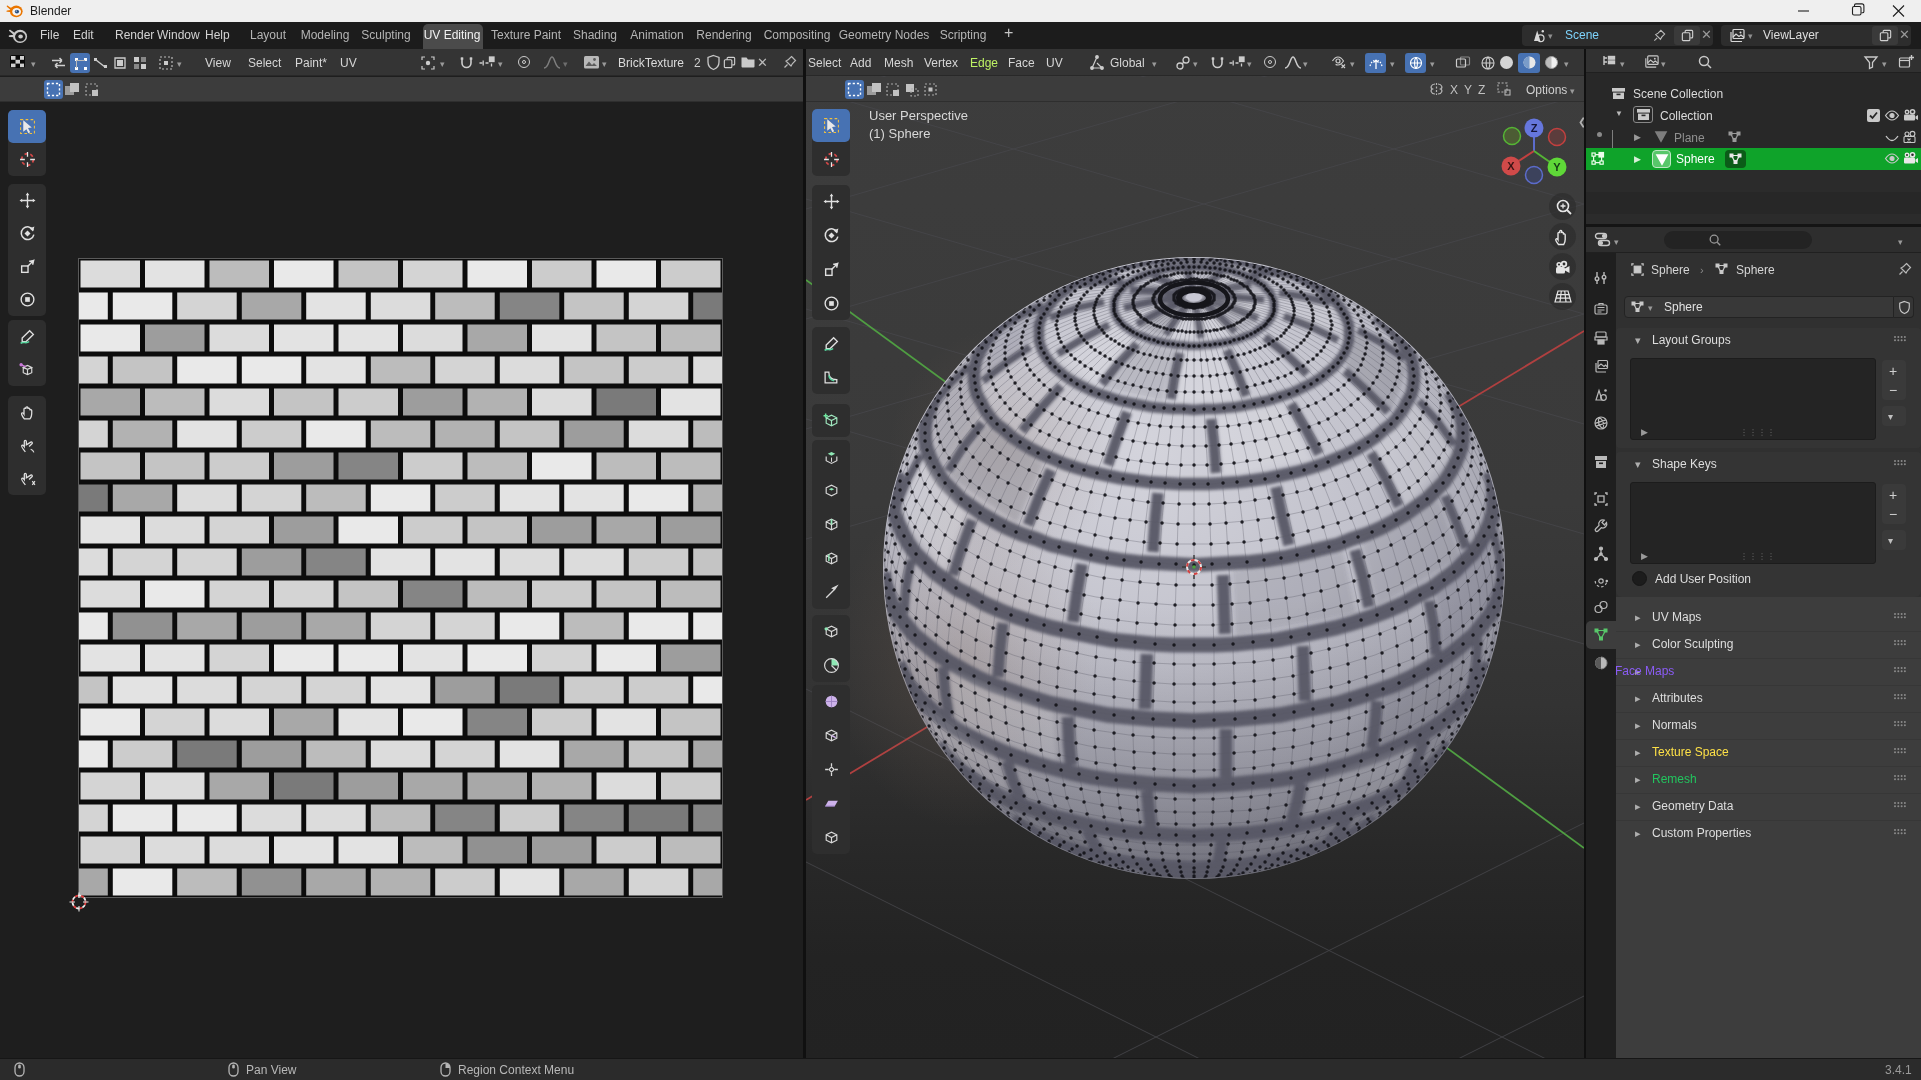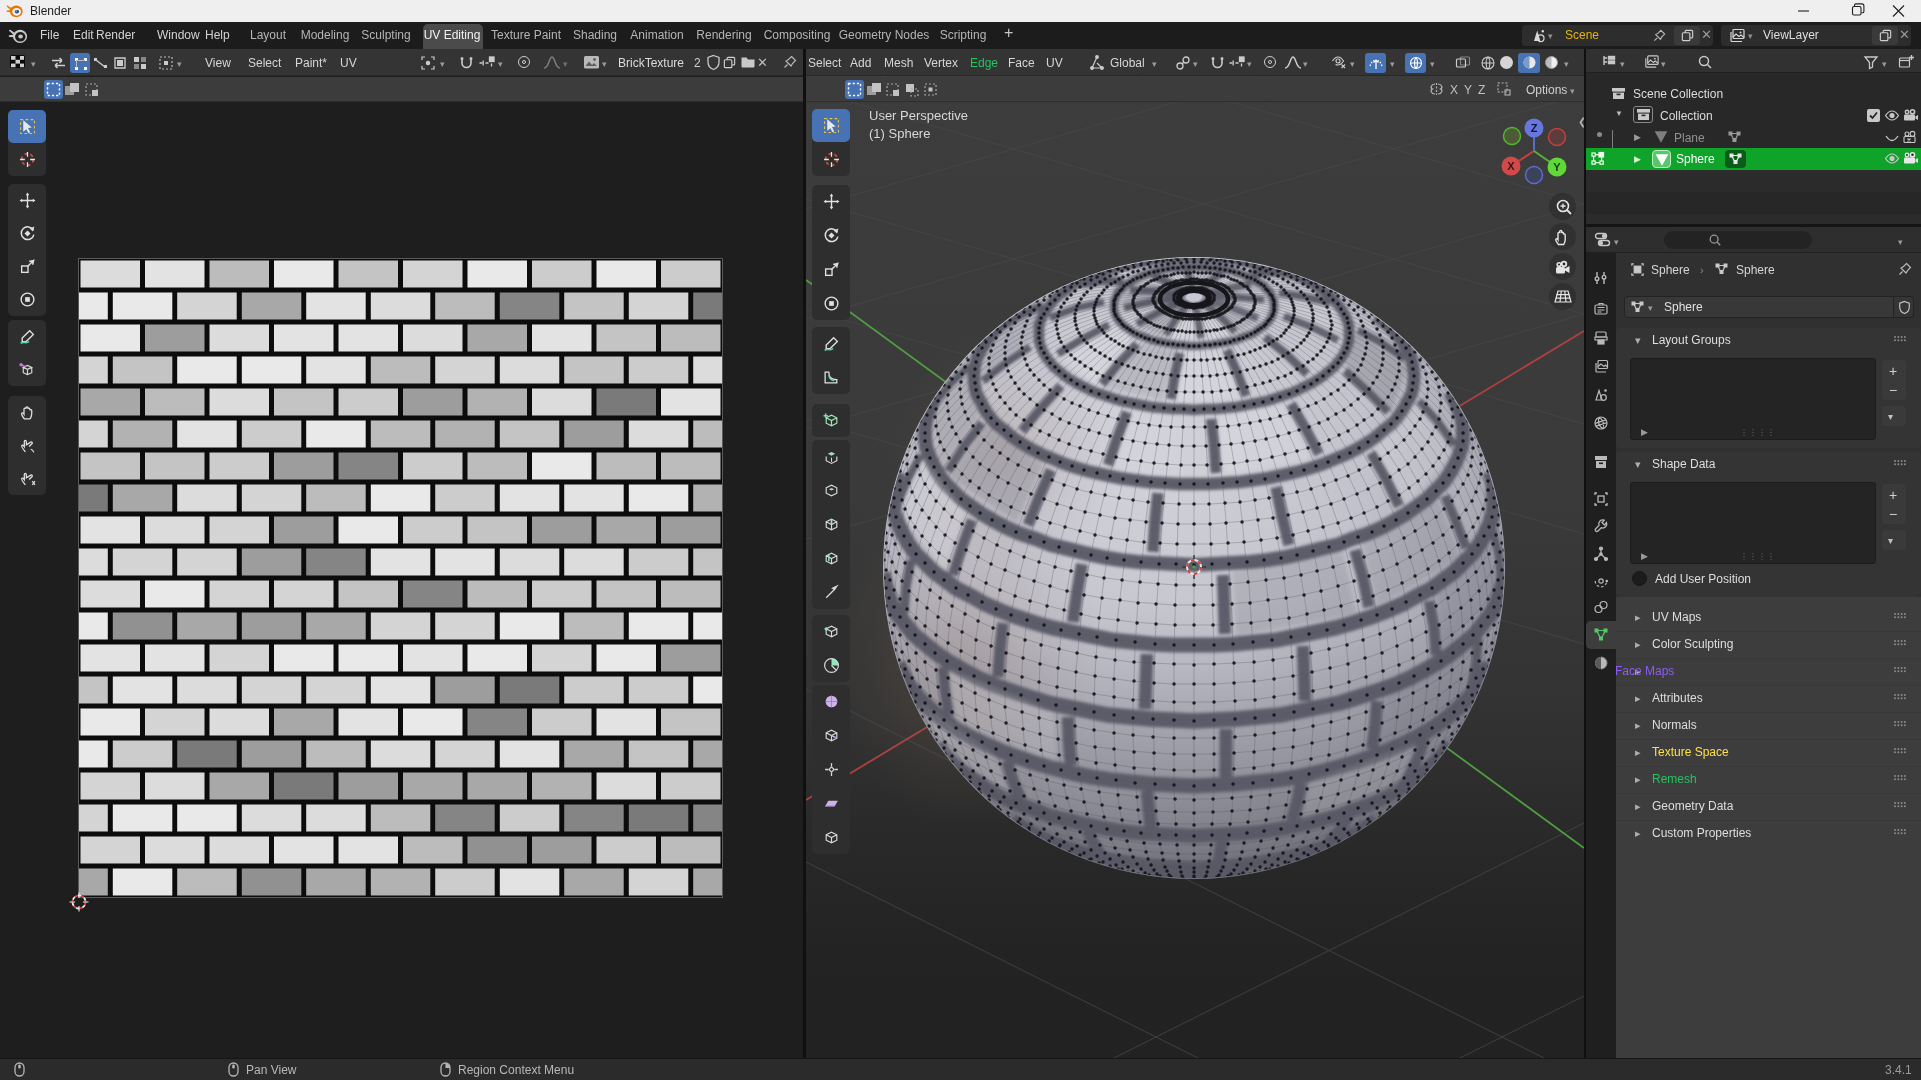--- a/index.html
+++ b/index.html
@@ -27,21 +27,21 @@
   </svg>
 <div class="abs" style="left:0;top:22px;width:1921px;height:27px;background:#1c1c1c"></div>
 <svg class="abs" style="left:8px;top:27px" width="20" height="18" viewBox="0 0 24 22">
 <path d="M10.3 8.9 2.5 3.5c-.9-.6-2.1.6-1.2 1.5l5.2 4.6-4.9.6c-1.3.2-1.2 2 .1 2l6.5.4" fill="#c9c9c9"></path>
 <ellipse cx="14.5" cy="11.5" rx="8.6" ry="8" fill="#c9c9c9"></ellipse>
 <ellipse cx="14.8" cy="12" rx="6.4" ry="5.8" fill="#1c1c1c"></ellipse>
 <ellipse cx="15.2" cy="11.6" rx="2.8" ry="2.5" fill="#c9c9c9"></ellipse>
 </svg>
 <div class="txt" style="left:40px;top:29px;color:#d3d3d3">File</div>
 <div class="txt" style="left:73px;top:29px;color:#d3d3d3">Edit</div>
-<div class="txt" style="left:96px;top:29px;color:#d3d3d3">Render</div>
+<div class="txt" style="left:115px;top:29px;color:#d3d3d3">Render</div>
 <div class="txt" style="left:157px;top:29px;color:#d3d3d3">Window</div>
 <div class="txt" style="left:205px;top:29px;color:#d3d3d3">Help</div>
 <div class="abs" style="left:423px;top:24px;width:60px;height:25px;background:#4b4b4b;border-radius:5px 5px 0 0"></div>
 <div class="txt" style="left:268px;top:29px;transform:translateX(-50%);color:#b5b5b5">Layout</div>
 <div class="txt" style="left:325px;top:29px;transform:translateX(-50%);color:#b5b5b5">Modeling</div>
 <div class="txt" style="left:386px;top:29px;transform:translateX(-50%);color:#b5b5b5">Sculpting</div>
 <div class="txt" style="left:452px;top:29px;transform:translateX(-50%);color:#f2f2f2">UV Editing</div>
 <div class="txt" style="left:526px;top:29px;transform:translateX(-50%);color:#b5b5b5">Texture Paint</div>
 <div class="txt" style="left:595px;top:29px;transform:translateX(-50%);color:#b5b5b5">Shading</div>
 <div class="txt" style="left:657px;top:29px;transform:translateX(-50%);color:#b5b5b5">Animation</div>
@@ -51,21 +51,21 @@
 <div class="txt" style="left:963px;top:29px;transform:translateX(-50%);color:#b5b5b5">Scripting</div>
 <div class="txt" style="left:1004px;top:27px;color:#c5c5c5;font-size:16px">+</div>
 <div class="abs" style="left:1522px;top:25px;width:191px;height:21px;background:#2d2d2d;border-radius:4px"></div>
 <div class="abs" style="left:1721px;top:25px;width:190px;height:21px;background:#2d2d2d;border-radius:4px"></div>
 <svg class="abs" style="left:1529px;top:28px" width="18" height="15" viewBox="0 0 18 15">
 <path d="M5 13 8.2 2.5 11.4 13Z" fill="#d8d8d8"></path>
 <circle cx="11.6" cy="10.2" r="3.4" fill="none" stroke="#d8d8d8" stroke-width="1.2"></circle>
 <circle cx="13.8" cy="3.2" r="1.2" fill="#d8d8d8"></circle>
 </svg>
 <div class="txt" style="left:1548px;top:30px;color:#8f8f8f;font-size:9px">▾</div>
-<div class="txt" style="left:1565px;top:29px;color:#eab308">Scene</div>
+<div class="txt" style="left:1565px;top:29px;color:#7dd3fc">Scene</div>
 <svg class="abs" style="left:1652px;top:28px" width="15" height="15" viewBox="0 0 16 16">
     <g stroke="#b9b9b9" stroke-width="1.2" fill="none">
       <path d="M9.5 2.5 13.5 6.5 10.5 9.5 9 12 4 7 6.5 5.5Z"></path>
       <path d="M5.5 10.5 2.5 13.5"></path>
     </g>
   </svg>
 <div class="abs" style="left:1674px;top:26px;width:26px;height:19px;background:#3a3a3a;border-radius:3px"></div>
 <svg class="abs" style="left:1680px;top:28px" width="15" height="15" viewBox="0 0 16 16">
     <g stroke="#d0d0d0" stroke-width="1.2" fill="none">
       <rect x="2.5" y="5" width="8" height="8.5" rx="1"></rect>
@@ -804,21 +804,21 @@
 <path d="M0 -12V-8M0 8v4M-12 0h4M8 0h4" stroke="#3a3a3a" stroke-width="1.4"></path>
 <circle r="1.8" fill="#4aa03c"></circle>
     </g>
   </svg>
 <div class="abs" style="left:806px;top:49px;width:778px;height:27px;background:#343434;border-bottom:1px solid #282828"></div>
 <div class="abs" style="left:806px;top:77px;width:778px;height:25px;background:#3c3c3c;border-bottom:1px solid #2e2e2e"></div>
 <div class="txt" style="left:808px;top:57px;color:#d6d6d6">Select</div>
 <div class="txt" style="left:850px;top:57px;color:#d6d6d6">Add</div>
 <div class="txt" style="left:884px;top:57px;color:#d6d6d6">Mesh</div>
 <div class="txt" style="left:924px;top:57px;color:#d6d6d6">Vertex</div>
-<div class="txt" style="left:970px;top:57px;color:#22c55e">Edge</div>
+<div class="txt" style="left:970px;top:57px;color:#bef264">Edge</div>
 <div class="txt" style="left:1008px;top:57px;color:#d6d6d6">Face</div>
 <div class="txt" style="left:1046px;top:57px;color:#d6d6d6">UV</div>
 <svg class="abs" style="left:1089px;top:55px" width="16" height="16" viewBox="0 0 16 16">
     <g stroke="#ccc" stroke-width="1.2" fill="none">
       <path d="M3 13 8 2M3 13h10M13 13 8 8"></path>
       <circle cx="8" cy="2" r="1.3" fill="#ccc"></circle>
       <circle cx="3" cy="13" r="1.3" fill="#ccc"></circle>
       <circle cx="13" cy="13" r="1.3" fill="#ccc"></circle>
     </g>
   </svg>
@@ -1385,21 +1385,21 @@
 <div class="abs" style="left:1630px;top:358px;width:246px;height:82px;background:#242424;border:1px solid #1c1c1c;border-radius:3px"></div>
 <div class="abs" style="left:1882px;top:360px;width:24px;height:40px;background:#3a3a3a;border-radius:4px"></div>
 <div class="txt" style="left:1889px;top:365px;color:#d0d0d0;font-size:14px">+</div>
 <div class="txt" style="left:1889px;top:384px;color:#d0d0d0;font-size:14px">−</div>
 <div class="abs" style="left:1882px;top:406px;width:24px;height:20px;background:#3a3a3a;border-radius:4px"></div>
 <div class="txt" style="left:1888px;top:411px;color:#c0c0c0;font-size:10px">▾</div>
 <div class="txt" style="left:1641px;top:426px;color:#9a9a9a;font-size:9px">▶</div>
 <div class="txt" style="left:1740px;top:427px;color:#707070;font-size:8px;letter-spacing:1px">⋮⋮⋮⋮</div>
 <div class="abs" style="left:1616px;top:452px;width:305px;height:145px;background:#343434;border-radius:4px 4px 6px 6px"></div>
 <div class="txt" style="left:1635px;top:458px;color:#aeaeae;font-size:11px">▾</div>
-<div class="txt" style="left:1652px;top:458px;color:#dedede">Shape Data</div>
+<div class="txt" style="left:1652px;top:458px;color:#dedede">Shape Keys</div>
 <svg class="abs" style="left:1893px;top:459px" width="14" height="11" viewBox="0 0 14 11">
     <g fill="#8a8a8a">
       <circle cx="2.0" cy="2.0" r="1"></circle>
       <circle cx="5.3" cy="2.0" r="1"></circle>
       <circle cx="8.6" cy="2.0" r="1"></circle>
       <circle cx="11.899999999999999" cy="2.0" r="1"></circle>
       <circle cx="2.0" cy="5.3" r="1"></circle>
       <circle cx="5.3" cy="5.3" r="1"></circle>
       <circle cx="8.6" cy="5.3" r="1"></circle>
       <circle cx="11.899999999999999" cy="5.3" r="1"></circle>

